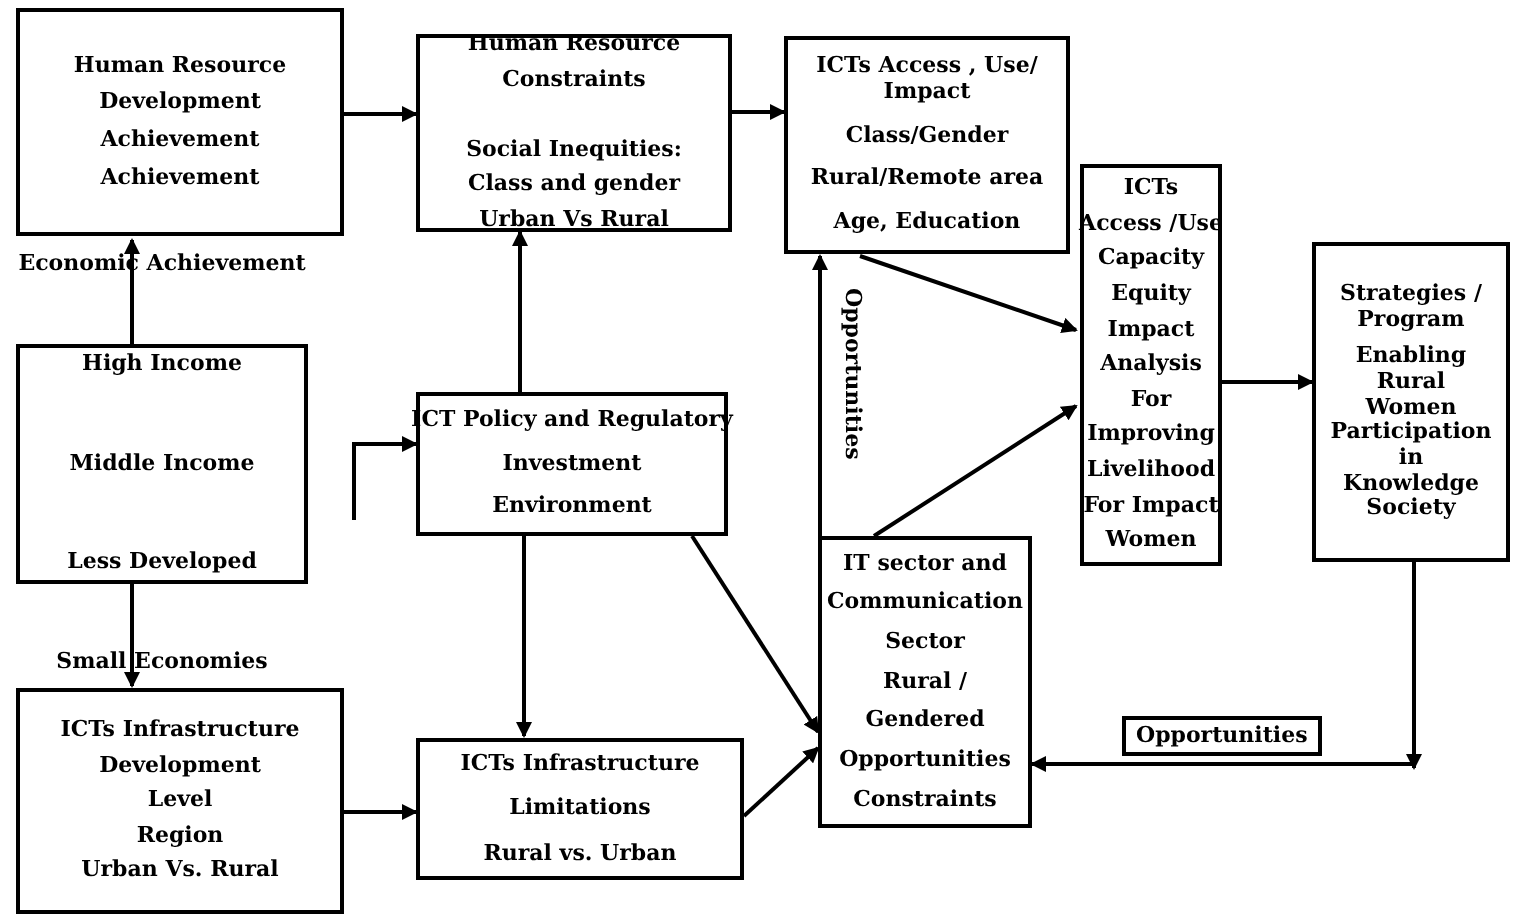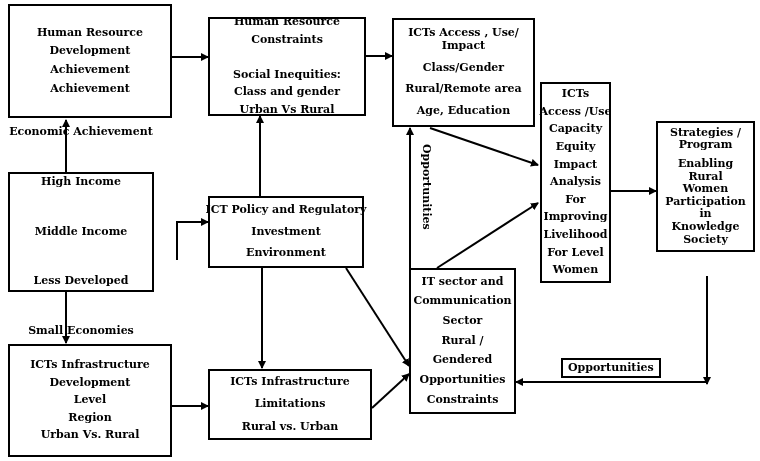--- a/index.html
+++ b/index.html
@@ -86,25 +86,25 @@
 <div class="box" style="left:540px;top:82px;width:71px;height:201px;">
   <span class="ln">ICTs</span>
   <span class="ln" style="margin-top:5px">Access /Use</span>
   <span class="ln" style="margin-top:5px">Capacity</span>
   <span class="ln" style="margin-top:5px">Equity</span>
   <span class="ln" style="margin-top:5px">Impact</span>
   <span class="ln" style="margin-top:5px">Analysis</span>
   <span class="ln" style="margin-top:5px">For</span>
   <span class="ln" style="margin-top:5px">Improving</span>
   <span class="ln" style="margin-top:5px">Livelihood</span>
-  <span class="ln" style="margin-top:5px">For Level</span>
+  <span class="ln" style="margin-top:5px">For Impact</span>
   <span class="ln" style="margin-top:5px">Women</span>
 </div>
 
-<div class="box" style="left:656px;top:121px;width:99px;height:131px;">
+<div class="box" style="left:656px;top:121px;width:99px;height:160px;">
   <span class="ln">Strategies /</span>
   <span class="ln">Program</span>
   <span class="ln" style="margin-top:6px">Enabling</span>
   <span class="ln">Rural</span>
   <span class="ln">Women</span>
   <span class="ln">Participation</span>
   <span class="ln">in</span>
   <span class="ln">Knowledge</span>
   <span class="ln">Society</span>
 </div>

